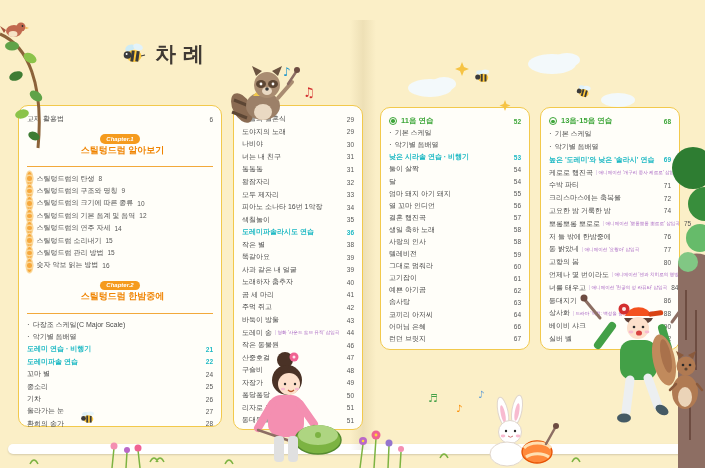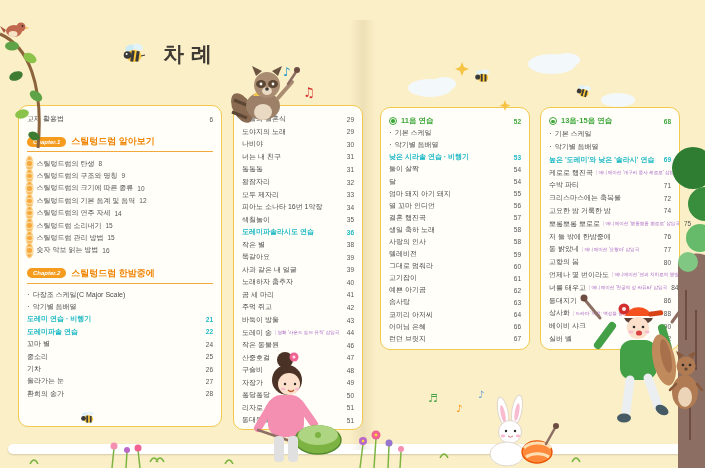--- a/index.html
+++ b/index.html
@@ -3,36 +3,36 @@
 <meta charset="utf-8">
 <style>
   html,body{margin:0;padding:0;}
   body{width:705px;height:468px;position:relative;overflow:hidden;
        background:#FBEFC7;font-family:"Liberation Sans","DejaVu Sans",sans-serif;}
   .stage{position:absolute;inset:0;}
   .page-edge{position:absolute;left:8px;top:444px;width:689px;height:10px;
              background:#fff;border-radius:5px;box-shadow:0 1px 2px rgba(0,0,0,.15);z-index:1;}
   .spine{position:absolute;left:350px;top:20px;width:26px;height:430px;z-index:1;
          background:linear-gradient(90deg,rgba(120,90,30,0) 0%,rgba(120,90,30,.10) 50%,rgba(120,90,30,0) 100%);}
-  .title-wrap{position:absolute;left:122px;top:40px;display:flex;align-items:center;gap:15px;z-index:4;}
+  .title-wrap{position:absolute;left:122px;top:40px;display:flex;align-items:center;gap:7px;z-index:4;}
   .page-title{font-size:21px;font-weight:800;letter-spacing:7px;color:#403a34;}
   .box{position:absolute;background:#FFFEF9;border:1.3px solid #F2C94C;border-radius:10px;
        z-index:2;padding:7px 8px 6px 8px;box-sizing:border-box;}
   .box1{left:18px;top:105px;width:204px;height:322px;}
   .box2{left:233px;top:105px;width:130px;height:325px;}
   .box3{left:380px;top:107px;width:150px;height:243px;}
   .box4{left:540px;top:107px;width:140px;height:243px;}
   .row{display:flex;align-items:center;color:#4a4a4a;}
   .c1 .row{height:12.4px;font-size:7px;}
   .c2 .row{height:12.55px;font-size:7px;}
   .c3 .row{height:12.1px;font-size:7px;}
   .c4 .row{height:12.8px;font-size:7px;}
   .num{margin-left:auto;font-size:6.5px;color:#555;padding-left:4px;white-space:nowrap;}
   .label{white-space:nowrap;}
-  .row.chapter{height:15px;margin:9px 0 5px 0;border-bottom:1px solid #F2A93B;padding-bottom:2px;}
+  .row.chapter{height:15px;margin:9px 0 5px 0;border-bottom:1px solid #F2A93B;padding-bottom:17px;flex-direction:column;}
   .c1 .row.chapter:first-child{margin-top:0;}
   .badge{background:#F59B1E;color:#fff;border-radius:8px;font-size:6px;font-weight:bold;
          font-style:italic;padding:1.5px 6px 2px 6px;line-height:1;}
   .chapter .label{color:#F08300;font-weight:800;font-size:9px;margin-left:5px;}
   .row.section .label{color:#3DA639;font-weight:800;font-size:7.5px;}
   .row.section .num{color:#3DA639;font-weight:bold;}
   .sec-icon{width:6px;height:6px;border:1.2px solid #3DA639;border-radius:50%;
             margin-right:4px;position:relative;flex:none;}
   .sec-icon::after{content:"";position:absolute;inset:1.2px;background:#3DA639;border-radius:50%;}
   .row.teal .label,.row.teal .num{color:#1FB9C4;font-weight:bold;}

